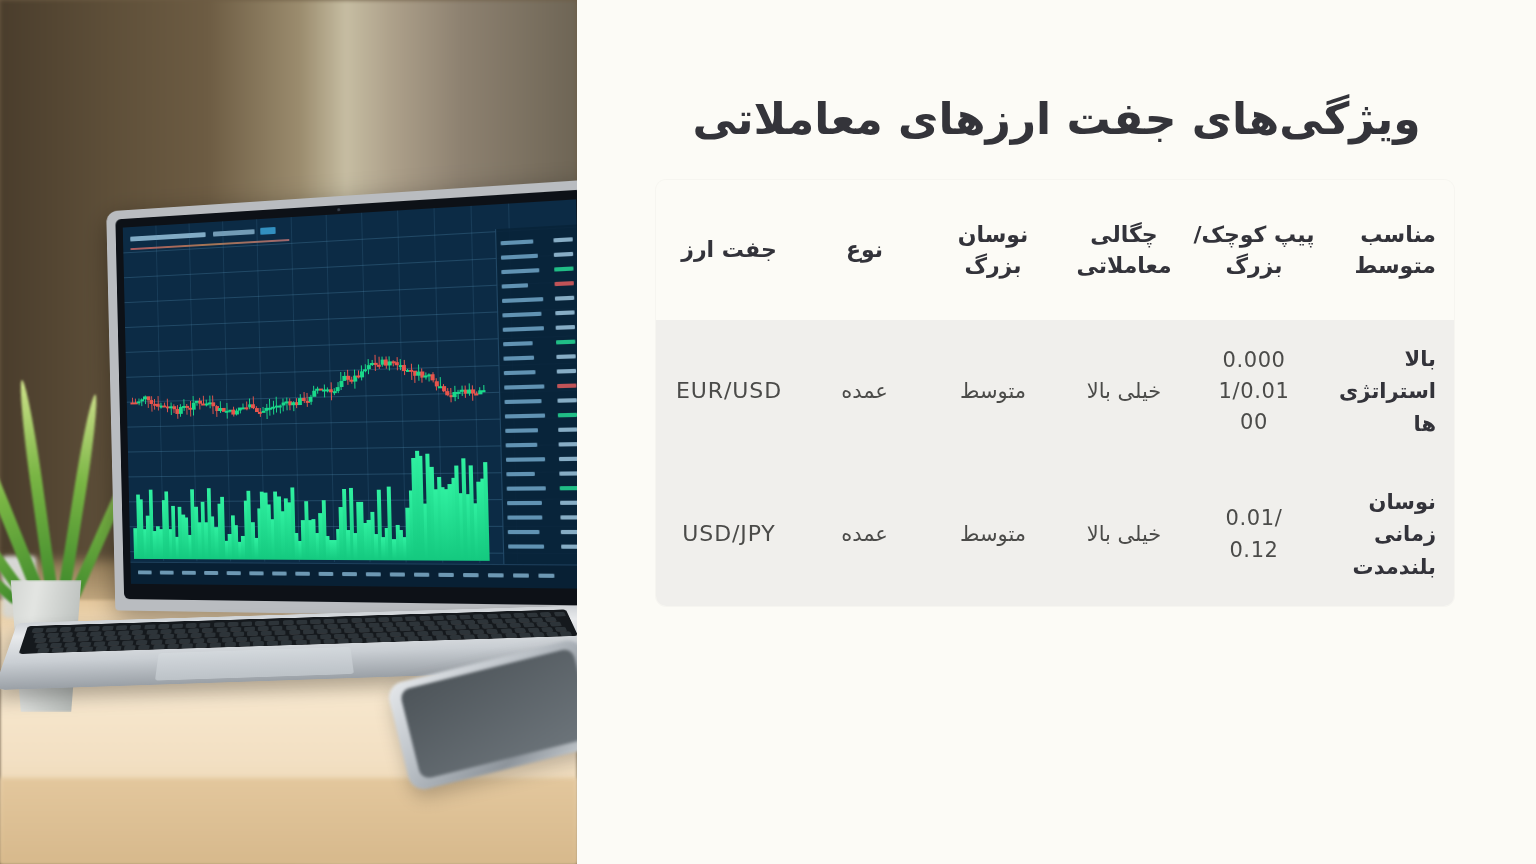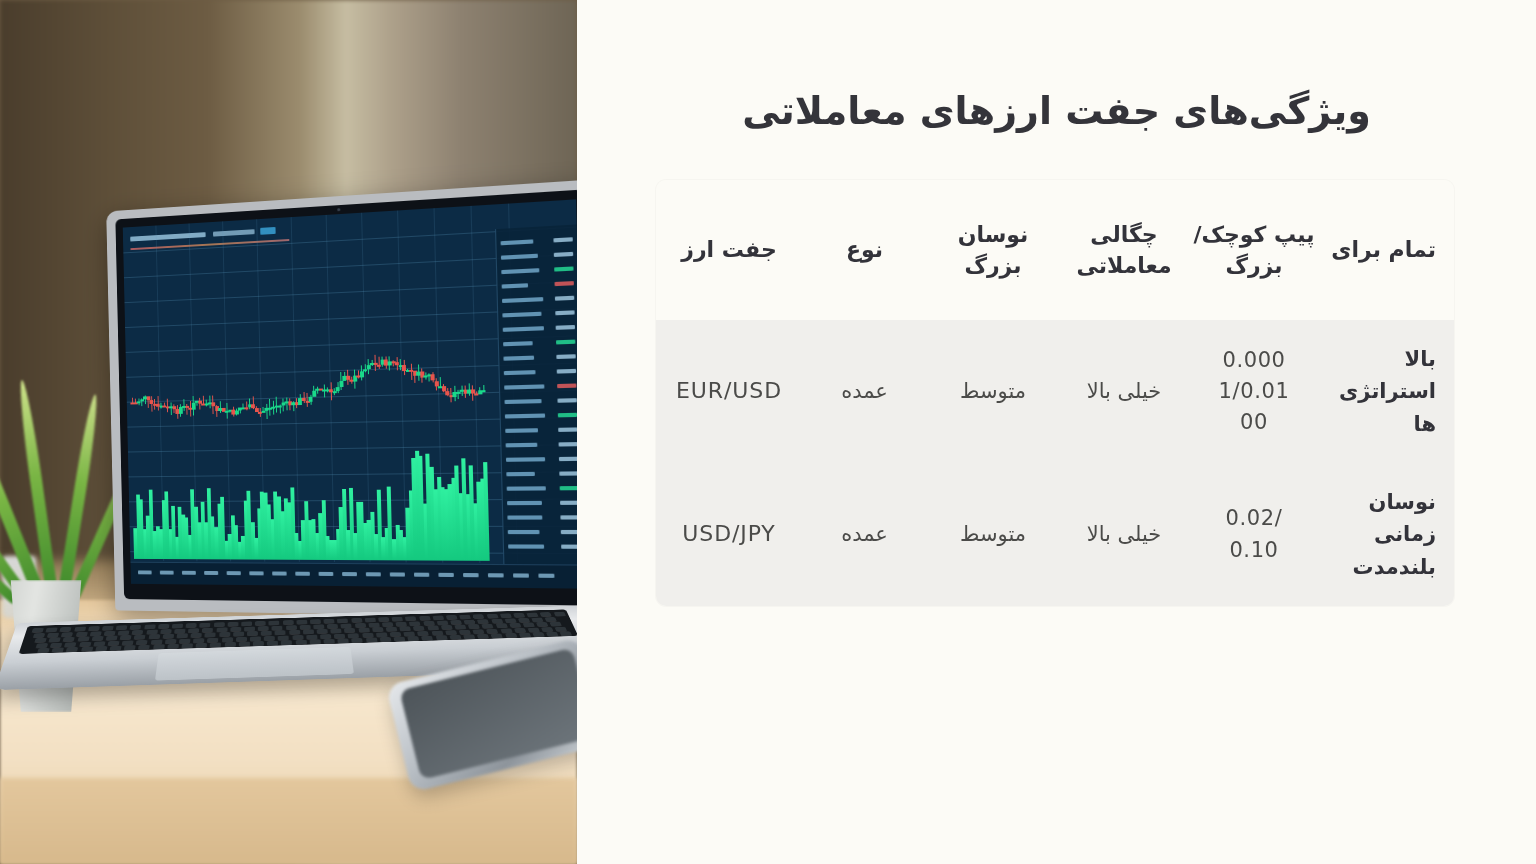--- a/index.html
+++ b/index.html
@@ -29,21 +29,21 @@
     background: #FCFBF6;
     box-sizing: border-box;
   }
 
   .page-title {
     position: absolute;
     top: 62px;
     right: 82px;
     left: 82px;
     text-align: center;
-    font-size: 38px;
+    font-size: 44px;
     line-height: 1.28;
     font-weight: bold;
     color: #34343a;
     letter-spacing: -0.3px;
     direction: rtl;
   }
 
   
   .table-card {
     position: absolute;
@@ -371,40 +371,40 @@
         <colgroup>
           <col class="c-suitable">
             <col class="c-pip">
             <col class="c-density">
           <col class="c-volatility">
             <col class="c-type">
             <col class="c-pair">
         </colgroup>
         <thead>
           <tr>
-            <th class="th-suitable">تمام برای</th>
+            <th class="th-suitable">مناسب متوسط</th>
             <th class="th-pip">پیپ کوچک/بزرگ</th>
             <th>چگالی معاملاتی</th>
             <th>نوسان بزرگ</th>
             <th>نوع</th>
             <th>جفت ارز</th>
           </tr>
         </thead>
         <tbody>
           <tr class="row-odd r1">
             <td class="cell-suitable">بالا استراتژی‌ها</td>
             <td class="cell-pip">0.0001/0.0100</td>
             <td>خیلی بالا</td>
             <td>متوسط</td>
             <td>عمده</td>
             <td class="cell-pair">EUR/USD</td>
           </tr>
           <tr class="row-odd r3">
             <td class="cell-suitable">نوسان زمانی بلندمدت</td>
-            <td class="cell-pip">0.02/0.10</td>
+            <td class="cell-pip">0.01/0.12</td>
             <td>خیلی بالا</td>
             <td>متوسط</td>
             <td>عمده</td>
             <td class="cell-pair">USD/JPY</td>
           </tr>
         </tbody>
       </table>
     </div>
   </div>
 

